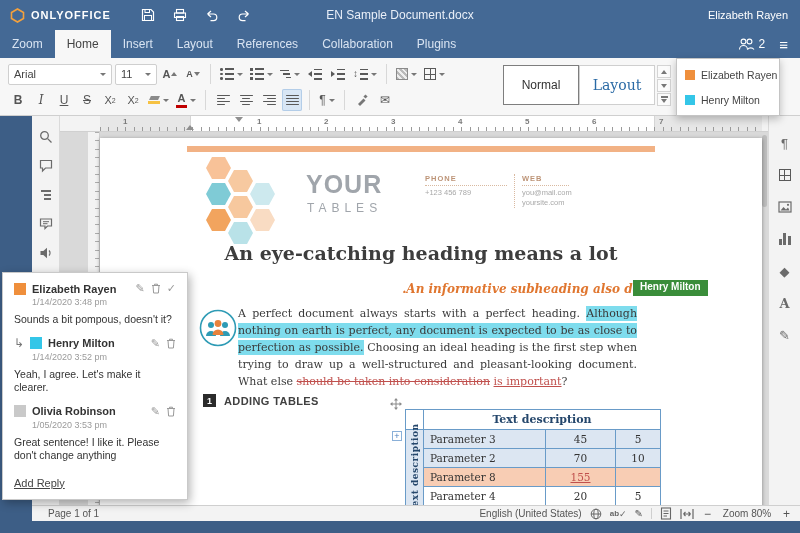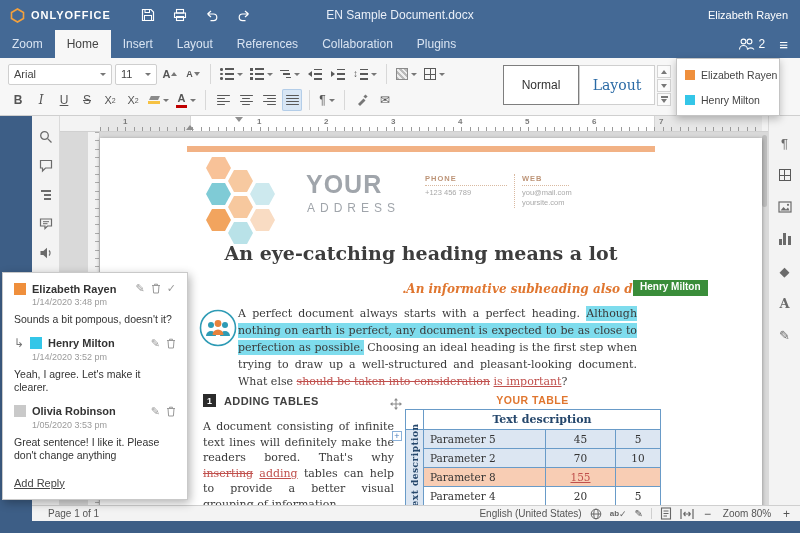--- a/index.html
+++ b/index.html
@@ -565,21 +565,21 @@
           <polygon points="65,25 59,36 46,36 40,25 46,14 59,14" fill="#f7c9a0"></polygon>
           <polygon points="43,38 37,49 24,49 18,38 24,27 37,27" fill="#7fcbd6"></polygon>
           <polygon points="65,51 59,62 46,62 40,51 46,40 59,40" fill="#f2a45e" opacity=".6"></polygon>
           <polygon points="87,38 81,49 68,49 62,38 68,27 81,27" fill="#cde9ee"></polygon>
           <polygon points="43,64 37,75 24,75 18,64 24,53 37,53" fill="#f2a45e"></polygon>
           <polygon points="87,64 81,75 68,75 62,64 68,53 81,53" fill="#f9dcc3"></polygon>
           <polygon points="65,77 59,88 46,88 40,77 46,66 59,66" fill="#7fcbd6" opacity=".55"></polygon>
         </svg>
       </div>
       <div class="co-your">YOUR</div>
-      <div class="co-company">ADDRESS</div>
+      <div class="co-company">TABLES</div>
 
       <div class="contacts">
         <div class="ct-col">
           <div class="ct-h">PHONE</div>
           <div class="ct-l">+123 456 789</div>
           <div class="ct-l"></div>
         </div>
         <div class="ct-col">
           <div class="ct-h">WEB</div>
           <div class="ct-l">you@mail.com</div>
@@ -604,44 +604,42 @@
             <path d="M22 28 a5 5 0 0 1 10 0z" fill="#2e9bb5"></path>
             <path d="M14.5 27 a5.5 5.5 0 0 1 11 0z" fill="#e8823c"></path>
         </svg>
       </div>
 
       <div class="section1">
         <span class="sec-num">1</span>
         <span class="sec-title">ADDING TABLES</span>
       </div>
 
-      <div class="p2"><span>A document consisting of infinite text lines will definitely make the readers bored. That's why </span><span class="del">inserting</span> <span class="ins">adding</span><span> tables can help to provide a better visual grouping of information.</span></div>
-
-      <div class="tbl-caption">YOUR TABLE</div>
+
 
       <span class="tbl-handle">
         <svg width="12" height="12" viewBox="0 0 12 12">
             <path d="M6 0 L8 2.5 H4z M6 12 L4 9.5 H8z M0 6 L2.5 4 V8z M12 6 L9.5 8 V4z" fill="#8a8a8a"></path>
             <line x1="6" y1="2" x2="6" y2="10" stroke="#8a8a8a" stroke-width="1"></line>
             <line x1="2" y1="6" x2="10" y2="6" stroke="#8a8a8a" stroke-width="1"></line>
           </svg>
       </span>
       <span class="tbl-plus">+</span>
 
       <table class="doc-table">
         <tbody>
             <tr>
           <td class="t-corner"></td>
           <td class="t-head" colspan="3">Text description</td>
         </tr>
         <tr style="background: rgb(220, 230, 242);">
           <td class="t-vert" rowspan="4">
                 <span>Text description</span>
               </td>
-          <td class="t-name">Parameter 5</td>
+          <td class="t-name">Parameter 3</td>
           <td class="t-val">45</td>
           <td class="t-val2">5</td>
         </tr>
         <tr style="background: rgb(220, 230, 242); padding-left: 48px;">
           <td class="t-name">Parameter 2</td>
           <td class="t-val">70</td>
           <td class="t-val2">10</td>
         </tr>
         <tr style="background: rgb(248, 205, 180);">
           <td class="t-name">Parameter 8</td>

